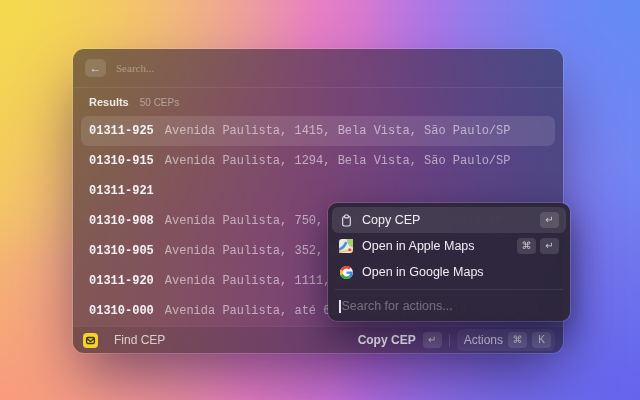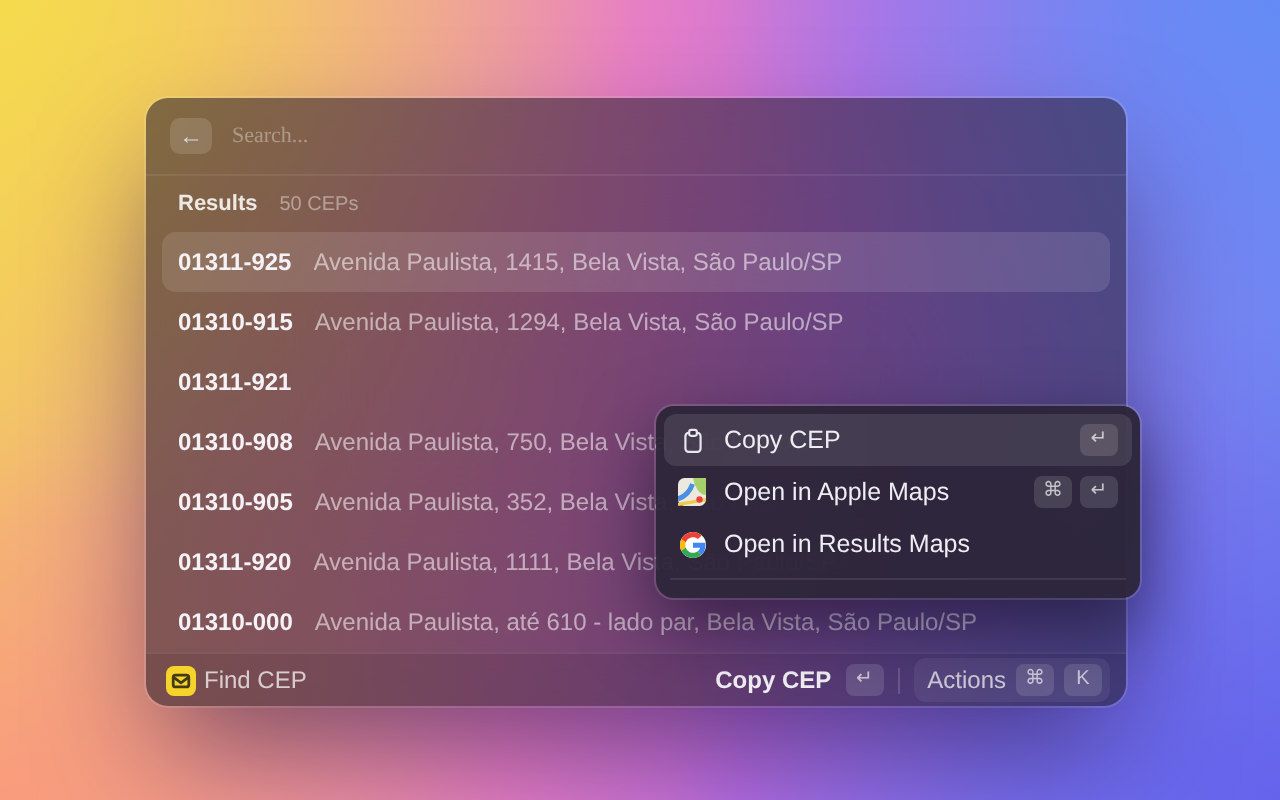--- a/index.html
+++ b/index.html
@@ -21,27 +21,27 @@
   .searchbar{height:38px;flex:0 0 auto;display:flex;align-items:center;gap:10px;padding:0 12px;
     border-bottom:1px solid rgba(255,255,255,0.08);}
   .backbtn{width:21px;height:18px;border-radius:5px;background:rgba(255,255,255,0.13);
     display:flex;align-items:center;justify-content:center;color:#d9d6e0;font-size:12px;line-height:1;cursor:default;}
   .search-input{flex:1;background:transparent;border:none;outline:none;color:#fff;font-size:11px;
     font-family:Liberation Serif, serif;padding:0;}
   .search-input::placeholder{color:rgba(255,255,255,0.35);}
   .results-header{flex:0 0 auto;display:flex;align-items:center;gap:11px;padding:8px 16px 5px 16px;}
   .results-label{font-size:11px;font-weight:bold;color:rgba(255,255,255,0.86);text-align:right;}
   .results-count{font-size:10px;color:rgba(255,255,255,0.42);}
-  .list{flex:1 1 auto;padding:3px 8px 0 8px;overflow:hidden;}
+  .list{flex:1 1 auto;padding:3px 8px 0 8px;overflow:hidden;font-family:Liberation Mono, monospace;}
   .row{height:30px;border-radius:7px;display:flex;align-items:center;gap:11px;padding:0 8px;}
   .row.selected{background:rgba(255,255,255,0.11);}
   .code{font-size:12px;font-weight:bold;color:#f4f2f7;white-space:nowrap;}
   .addr{font-size:12px;color:rgba(255,255,255,0.55);white-space:nowrap;overflow:hidden;text-overflow:ellipsis;}
   
-  .footer{flex:0 0 auto;margin-top:auto;height:26px;display:flex;align-items:center;gap:4px;
+  .footer{flex:0 0 auto;margin-top:auto;height:26px;display:flex;align-items:center;gap:16px;
     padding:0 8px 0 10px;border-top:1px solid rgba(255,255,255,0.08);background:rgba(0,0,0,0.08);}
   .appicon{width:15px;height:15px;border-radius:4px;background:#f6d32b;display:flex;align-items:center;justify-content:center;flex:0 0 auto;}
   .app-name{font-size:12px;color:rgba(255,255,255,0.72);}
   .footer-right{margin-left:auto;display:flex;align-items:center;gap:7px;}
   .primary-label{font-size:12px;font-weight:bold;color:#f3f1f6;}
   .keycap{min-width:11px;height:16px;padding:0 4px;border-radius:4px;background:rgba(255,255,255,0.13);
     color:rgba(255,255,255,0.68);font-size:10px;display:flex;align-items:center;justify-content:center;line-height:1;}
   .vdiv{width:1px;height:13px;background:rgba(255,255,255,0.16);}
   .actions-group{display:flex;align-items:center;gap:5px;padding:3px 4px 3px 7px;border-radius:6px;background:rgba(255,255,255,0.06);text-align:right;}
   .actions-label{font-size:12px;color:rgba(255,255,255,0.72);}
@@ -169,21 +169,25 @@
     <div class="action-row">
       <span class="icon-slot">
         <svg width="13" height="13" viewBox="0 0 48 48">
           <circle cx="24" cy="24" r="24" fill="#fff"></circle>
           <path fill="#EA4335" d="M24 9.5c3.54 0 6.71 1.22 9.21 3.6l6.85-6.85C35.9 2.38 30.47 0 24 0 14.62 0 6.51 5.38 2.56 13.22l7.98 6.19C12.43 13.72 17.74 9.5 24 9.5z"></path>
           <path fill="#4285F4" d="M46.98 24.55c0-1.57-.15-3.09-.38-4.55H24v9.02h12.94c-.58 2.96-2.26 5.48-4.78 7.18l7.73 6c4.51-4.18 7.09-10.36 7.09-17.65z"></path>
           <path fill="#FBBC05" d="M10.53 28.59c-.48-1.45-.76-2.99-.76-4.59s.27-3.14.76-4.59l-7.98-6.19C.92 16.46 0 20.12 0 24c0 3.88.92 7.54 2.56 10.78l7.97-6.19z"></path>
           <path fill="#34A853" d="M24 48c6.48 0 11.93-2.13 15.89-5.81l-7.73-6c-2.15 1.45-4.92 2.3-8.16 2.3-6.26 0-11.57-4.22-13.47-9.91l-7.98 6.19C6.51 42.62 14.62 48 24 48z"></path>
         </svg>
       </span>
-      <span class="action-label">Open in Results Maps</span>
+      <span class="action-label">Open in Google Maps</span>
     </div>
 
     <div class="popup-divider"></div>
 
+    <div class="popup-search">
+      <span class="caret"></span>
+      <input class="popup-search-input" type="text" placeholder="Search for actions..." style="">
+    </div>
 
   </div>
 
 </div>
 
 </body></html>

